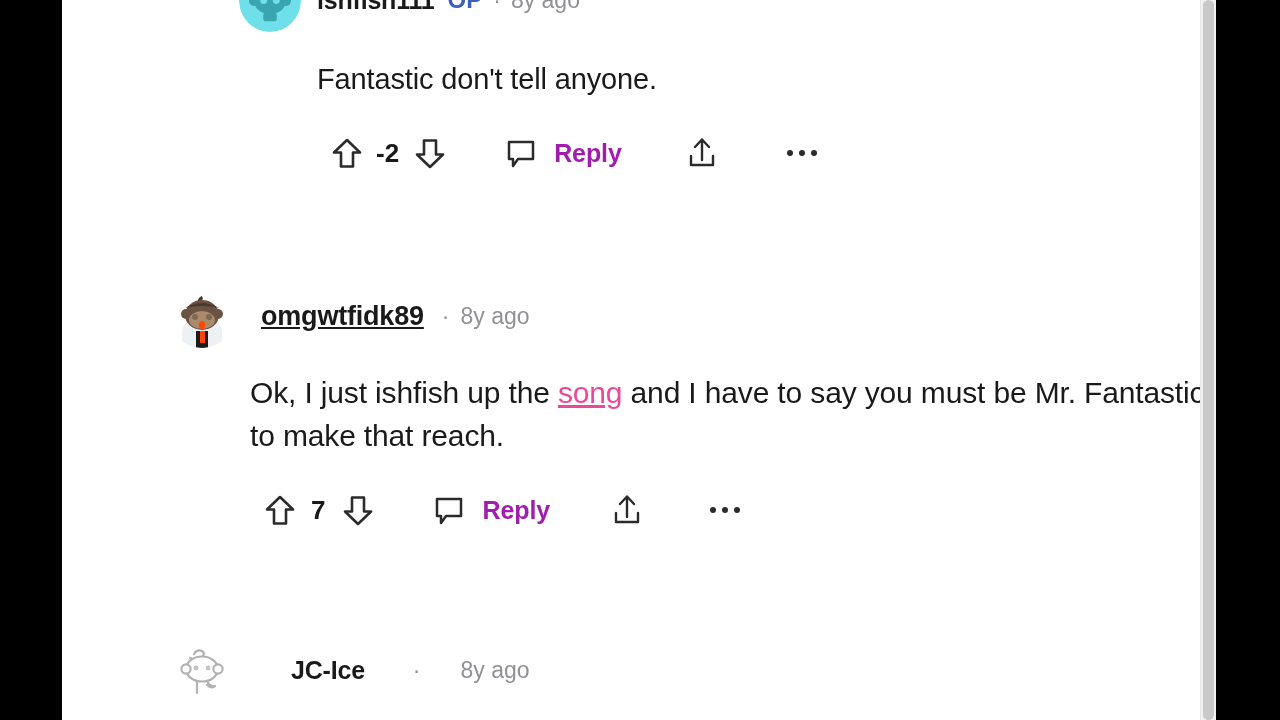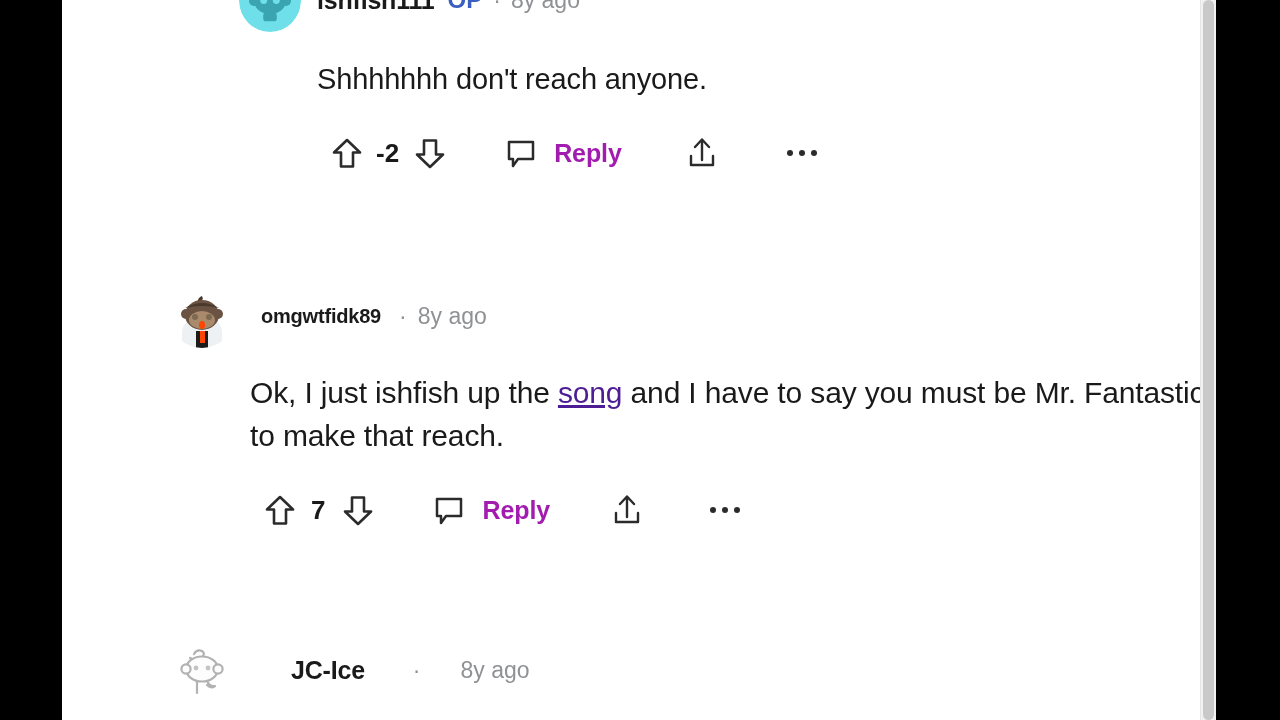--- a/index.html
+++ b/index.html
@@ -67,21 +67,21 @@
   }
   .c-dot { color:#8f9194; white-space:nowrap; }
   .c-time { color:#8f9194; white-space:nowrap; }
 
   
   .c-body {
     color:#1a1a1b;
     line-height:1.42;
     letter-spacing:-0.15px;
   }
-  .c-link { color:#4c1d95; }
+  .c-link { color:#ec4899; }
 
   
   .c-actions { display:flex; align-items:center; }
   .act { display:flex; align-items:center; flex:0 0 auto; }
   .score { font-weight:bold; color:#1a1a1b; }
   .act-label { font-weight:bold; color:#a21caf; letter-spacing:-0.1px; }
   .ico { display:block; }
   .dots { display:flex; align-items:center; }
   .dots i {
     display:block; border-radius:50%; background:#2b2b2c;
@@ -102,21 +102,21 @@
   #comment-1 .act-down { width:40px; margin-left:16px; }
   #comment-1 .act-reply{ margin-left:50px; }
   #comment-1 .act-reply .act-label { font-size:25px; margin-left:17px; }
   #comment-1 .act-share{ margin-left:65px; }
   #comment-1 .act-more { margin-left:70px; }
 
   
   #comment-2 { top:283px; }
   #comment-2 .c-header { margin-left:108px; height:66px; }
   #comment-2 .avatar { width:64px; height:64px; }
-  #comment-2 .c-name { font-size:20px; margin-left:27px; }
+  #comment-2 .c-name { font-size:27px; margin-left:27px;text-decoration:underline; }
   #comment-2 .c-dot  { font-size:23px; margin-left:18px; }
   #comment-2 .c-time { font-size:23px; margin-left:11px; }
   #comment-2 .c-body { margin-left:188px; margin-top:23px; font-size:30px; width:975px; }
   #comment-2 .c-actions { margin-left:203px; margin-top:30px; height:46px; }
   #comment-2 .act-up   { width:40px; }
   #comment-2 .score    { font-size:26px; margin-left:6px; }
   #comment-2 .act-down { width:40px; margin-left:18px; }
   #comment-2 .act-reply{ margin-left:50px; }
   #comment-2 .act-reply .act-label { font-size:25px; margin-left:17px; }
   #comment-2 .act-share{ margin-left:62px; }
@@ -161,21 +161,21 @@
                 <circle cx="38.5" cy="31.5" r="3.6"></circle>
               </g>
             </svg>
           </div>
           <span class="c-name">ishfish111</span>
           <span class="op-badge">OP</span>
           <span class="c-dot">·</span>
           <span class="c-time">8y ago</span>
         </div>
 
-        <div class="c-body">Shhhhhhh don't reach anyone.</div>
+        <div class="c-body">Fantastic don't tell anyone.</div>
 
         <div class="c-actions">
 
           <div class="act act-up">
             <svg class="ico" width="30" height="33" viewBox="0 0 30 33">
               <path d="M15 3 L28 15.5 L21 15.5 L21 29.5 L9 29.5 L9 15.5 L2 15.5 Z" fill="none" stroke="#2b2b2c" stroke-width="2.6" stroke-linejoin="round"></path>
             </svg>
           </div>
 
           <span class="score">-2</span>

